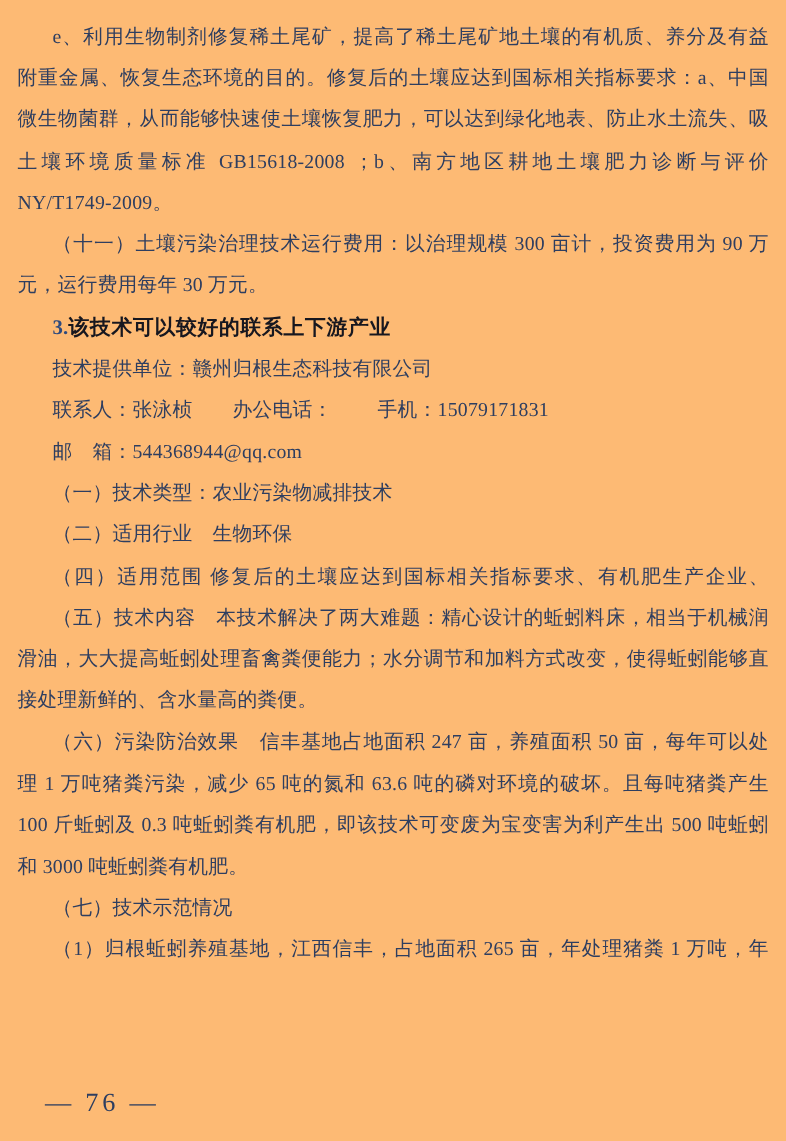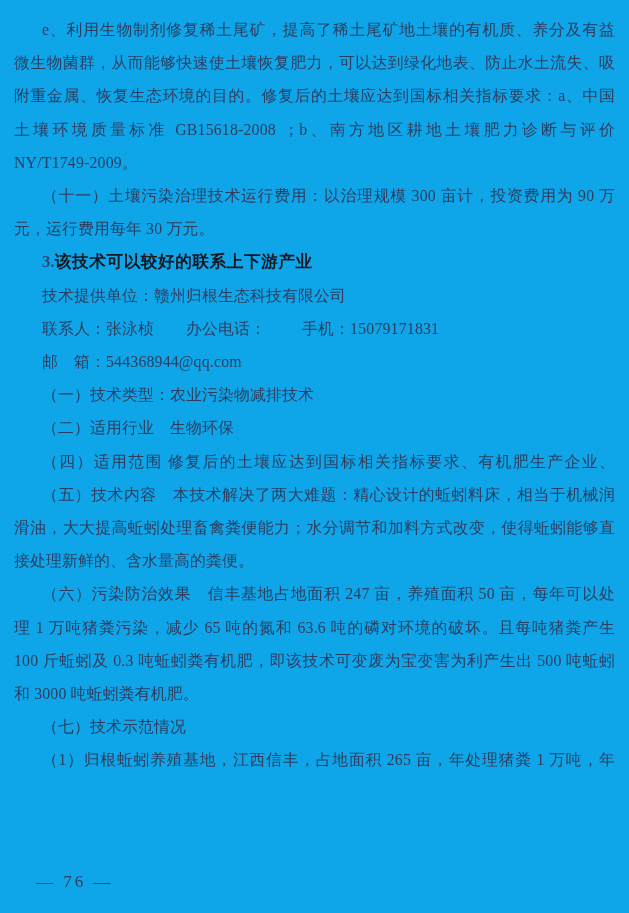--- a/index.html
+++ b/index.html
@@ -4,21 +4,21 @@
 <style>
   * { margin: 0; padding: 0; box-sizing: border-box; }
   html, body {
     width: 629px; height: 913px;
     background: #ffffff;
     font-family: "Liberation Serif", "DejaVu Serif", serif;
   }
   .page {
     position: relative;
     width: 629px; height: 913px;
-    background: #0ea5e9;
+    background: #fdba74;
     overflow: hidden;
   }
   .doc-content {
     position: absolute;
     left: 14px; top: 13px;
     width: 601px;
   }
   .line {
     font-size: 15.8px;
     line-height: 33.2px;
@@ -33,37 +33,37 @@
   }
   .block.heading .line {
     font-weight: bold;
     font-size: 16.6px;
   }
   .heading-number { color: #2e4a7d; }
   .heading-text { color: #17171f; letter-spacing: 0.6px; }
   .footer {
     position: absolute;
     left: 36px; top: 870px;
-    font-size: 17px;
+    font-size: 21px;
     line-height: 24px;
     color: #2e3e60;
     letter-spacing: 3px;
     font-weight: 500;
     font-family: Liberation Serif, serif;
   }
 </style>
 </head>
 <body>
 
 <div class="page">
   <div class="doc-content" id="doc-content">
       <div class="block body">
         <div class="line indent justify">e、利用生物制剂修复稀土尾矿，提高了稀土尾矿地土壤的有机质、养分及有益</div>
+        <div class="line justify">附重金属、恢复生态环境的目的。修复后的土壤应达到国标相关指标要求：a、中国</div>
         <div class="line justify">微生物菌群，从而能够快速使土壤恢复肥力，可以达到绿化地表、防止水土流失、吸</div>
-        <div class="line justify">附重金属、恢复生态环境的目的。修复后的土壤应达到国标相关指标要求：a、中国</div>
         <div class="line justify">土壤环境质量标准 GB15618-2008 ；b、南方地区耕地土壤肥力诊断与评价</div>
         <div class="line">NY/T1749-2009。</div>
       </div>
       <div class="block body">
         <div class="line indent justify">（十一）土壤污染治理技术运行费用：以治理规模 300 亩计，投资费用为 90 万</div>
         <div class="line">元，运行费用每年 30 万元。</div>
       </div>
       <div class="block heading">
         <div class="line indent"><span class="heading-number">3.</span><span class="heading-text">该技术可以较好的联系上下游产业</span></div>
       </div>

